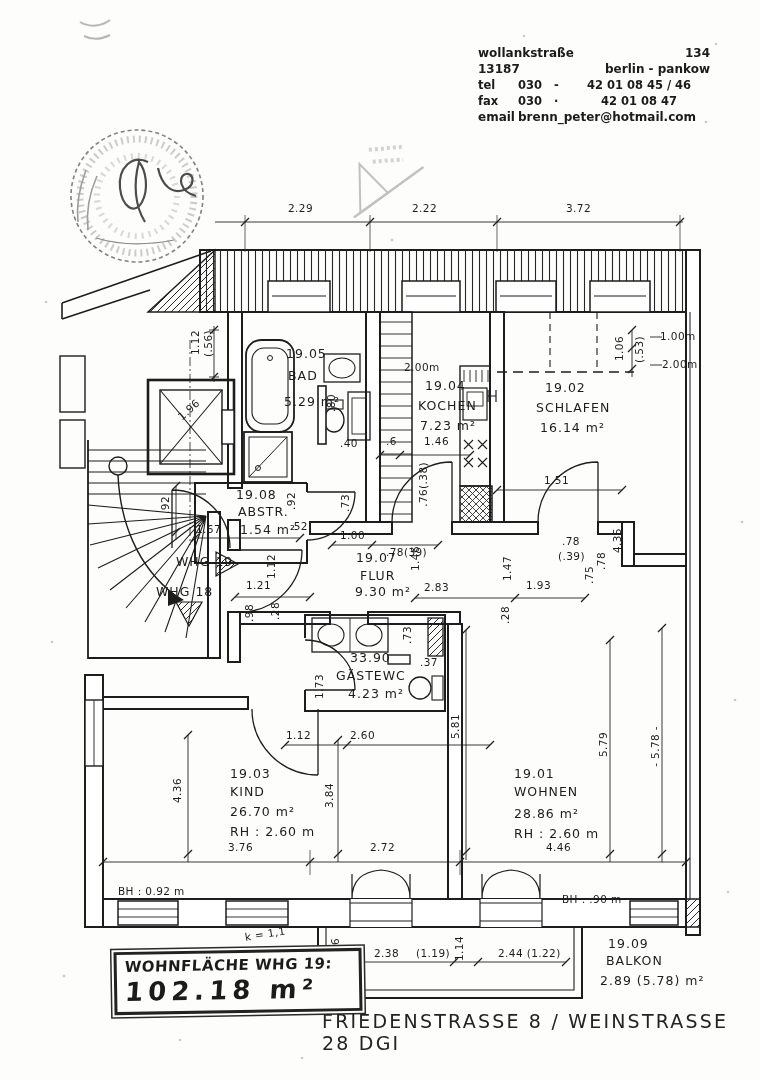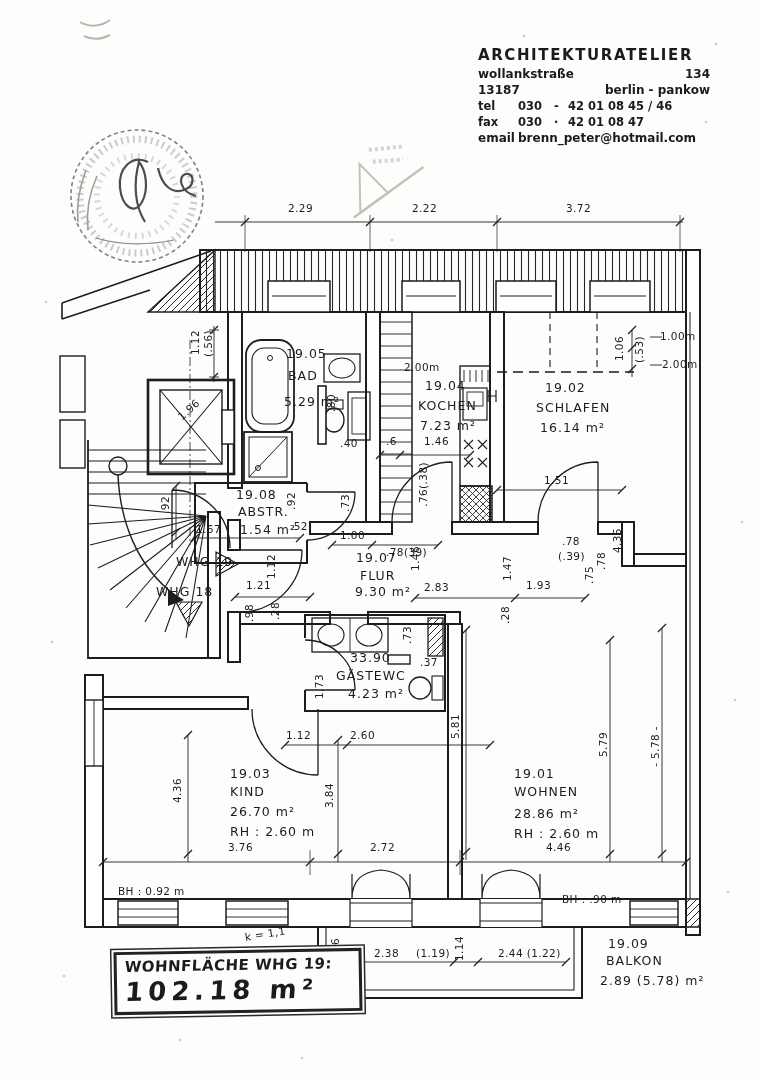--- a/index.html
+++ b/index.html
@@ -10,21 +10,21 @@
   .room{font-size:12.5px;letter-spacing:1px}
   .v{writing-mode:vertical-rl;transform:rotate(180deg)}
   .d42{transform:rotate(-42deg);transform-origin:left top}
   .d10{transform:rotate(-9deg);transform-origin:left top}
   
   .lh{position:absolute;left:478px;top:46px;width:232px;font-weight:bold}
   .lh .t{font-size:15px;letter-spacing:1.6px;margin-bottom:3px}
   .lh .r2{display:flex;justify-content:space-between;font-size:14px;letter-spacing:1px;margin-bottom:7px}
   .lh .sm{display:flex;justify-content:space-between;font-size:12px;margin-bottom:2px}
   .lh .gr{display:grid;grid-template-columns:40px 36px 14px 1fr;font-size:11.5px;margin-bottom:2px}
-  .lh .gr :last-child{text-align:left}
+  .lh .gr :last-child{text-align:center}
   .lh .ge{display:grid;grid-template-columns:40px 1fr;font-size:12px}
   
   .abox{position:absolute;left:114px;top:950px;width:226px;border:3px solid #222;box-shadow:0 0 0 2px #fdfdfc,0 0 0 3.5px #2a2a2a;
         padding:3px 8px 5px 8px;transform:rotate(-1deg);background:#fdfdfc}
   .abox .al{font-size:15px;font-weight:bold;letter-spacing:.5px;transform:skewX(-4deg)}
   .abox .av{font-size:26px;font-weight:bold;letter-spacing:5px;transform:skewX(-5deg);margin-top:1px}
   .street{position:absolute;left:322px;top:1010px;font-size:19px;letter-spacing:2.2px;color:#232323}
 </style>
 </head>
 <body>
@@ -241,21 +241,20 @@
     <circle cx="728" cy="892" r="1.3"></circle>
         <circle cx="392" cy="240" r="1.3"></circle>
         <circle cx="716" cy="44" r="1.3"></circle>
     <circle cx="52" cy="642" r="1.3"></circle>
         <circle cx="180" cy="1040" r="1.3"></circle>
         <circle cx="735" cy="700" r="1.3"></circle>
   </g>
 </svg>
 
 <div class="lh">
-  <div class="t">ARCHITEKTURATELIER</div>
   <div class="sm">
     <span>wollankstraße</span>
     <span>134</span>
   </div>
   <div class="sm">
     <span>13187</span>
     <span>berlin - pankow</span>
   </div>
   <div class="gr">
     <span>tel</span>
@@ -365,14 +364,15 @@
 <div class="lbl" style="left:416px;top:948px">(1.19)</div>
 <div class="lbl v" style="left:454px;top:936px">1.14</div>
 <div class="lbl" style="left:498px;top:948px">2.44 (1.22)</div>
 <div class="lbl d10" style="left:244px;top:932px">k = 1,1</div>
 
 <div class="abox">
   <div class="al">WOHNFLÄCHE WHG 19:</div>
   <div class="av">102.18 m²</div>
 </div>
 
+<div class="street">FRIEDENSTRASSE 8 / WEINSTRASSE 28 DGI</div>
 
 </div>
 
 </body></html>

